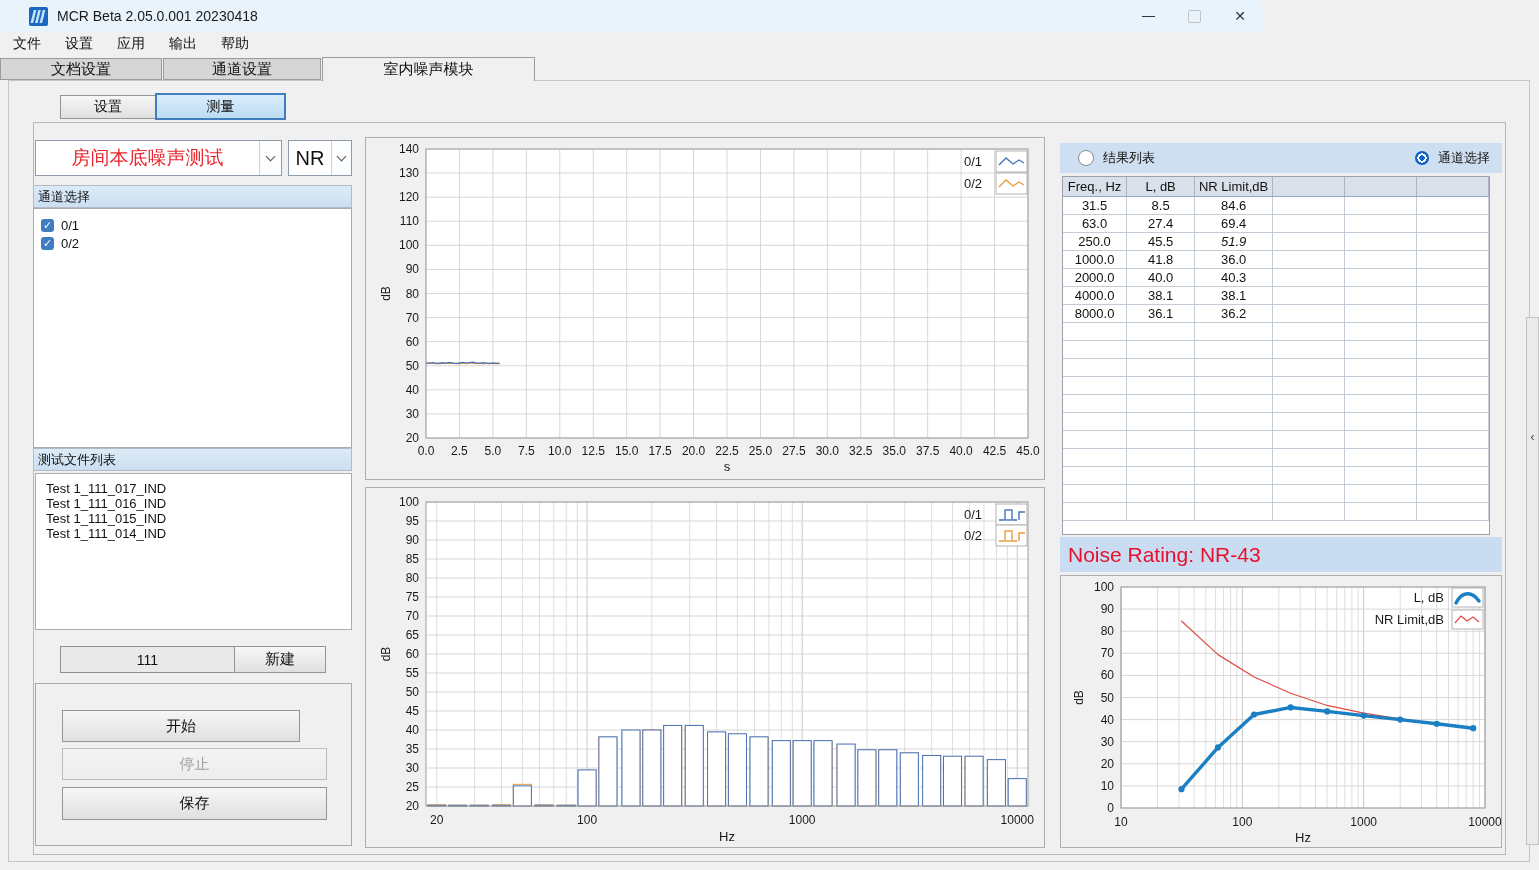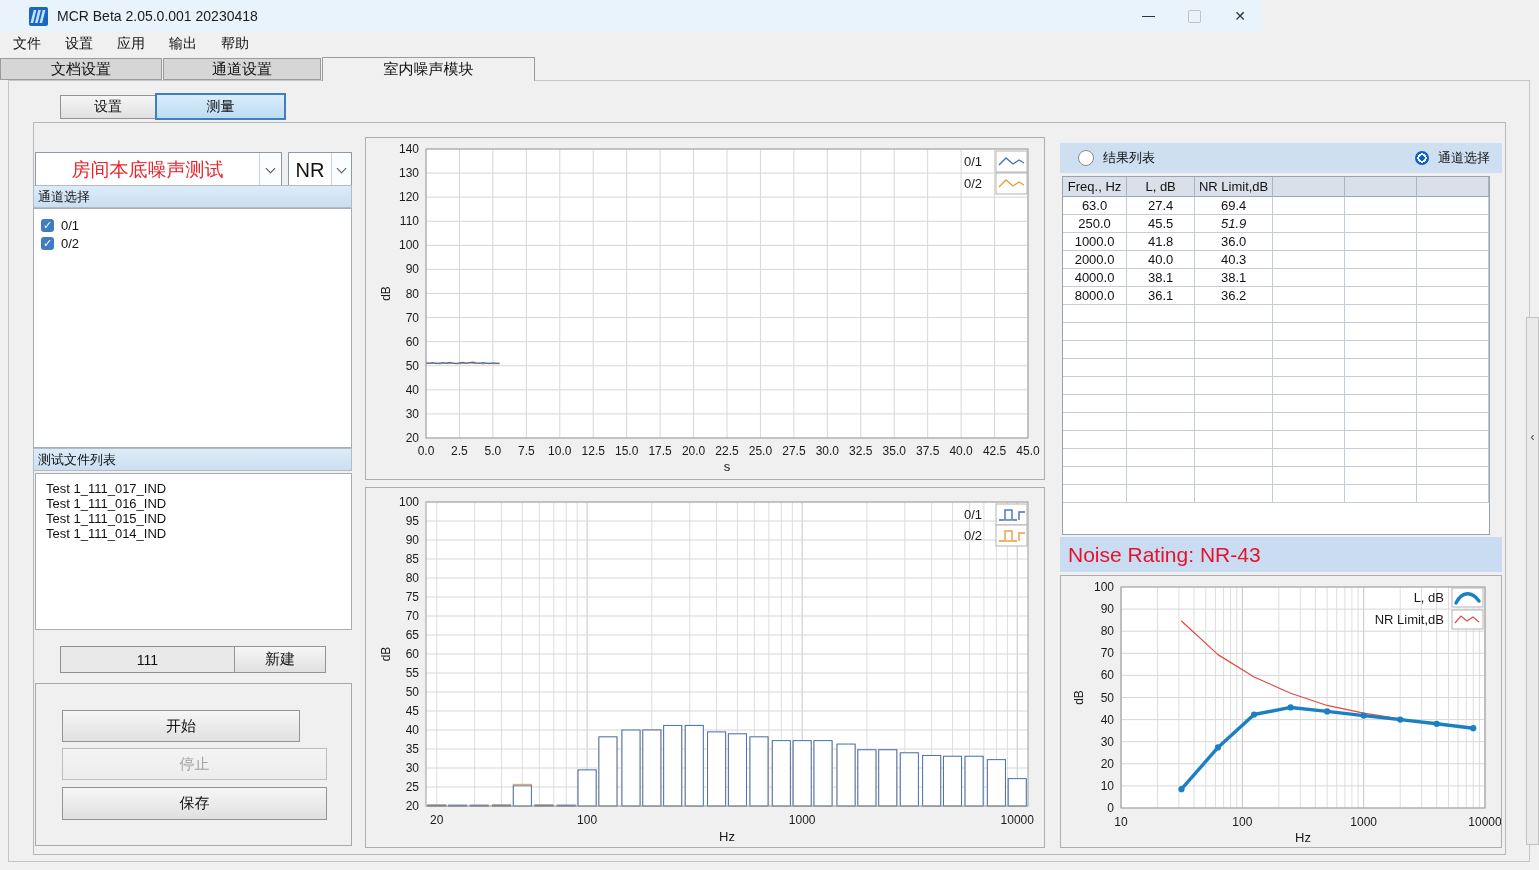--- a/index.html
+++ b/index.html
@@ -21,21 +21,21 @@
   .tab{top:58px;height:22px;background:#d6d6d6;border:1px solid #9b9b9b;display:flex;align-items:center;justify-content:center;font-size:15px;}
   .tab.active{top:57px;height:24px;background:#f0f0f0;border-bottom:none;z-index:3;}
   .outerpanel{left:8px;top:80px;width:1522px;height:782px;border:1px solid #c2c6cb;background:#f0f0f0;}
   .innerpanel{left:33px;top:122px;width:1473px;height:733px;border:1px solid #b8b8b8;}
   
   .btn{background:linear-gradient(#f6f6f6,#e0e0e0);border:1px solid #949494;display:flex;align-items:center;justify-content:center;font-size:15px;cursor:default;}
   .btn.disabled{color:#a3a3a3;background:linear-gradient(#f4f4f4,#ececec);border-color:#bdbdbd;}
   .subtab{font-size:14px;}
   .subtab.selected{background:linear-gradient(#dcedfb,#bcdcf3);border:2px solid #3f7fbf;}
   
-  .combo{background:#fff;border:1px solid #8f9aa8;display:flex;margin-top:12px;}
+  .combo{background:#fff;border:1px solid #8f9aa8;display:flex;}
   .combo .txt{flex:1;display:flex;align-items:center;justify-content:center;}
   .combo .arrowbox{width:21px;border-left:1px solid #c8d2e0;background:#fbfdff;display:flex;align-items:center;justify-content:center;}
   .chev{width:6px;height:6px;border-right:1.4px solid #555;border-bottom:1.4px solid #555;transform:rotate(45deg);margin-top:-3px;}
   .testname{color:#e8262d;font-family:"Liberation Serif",serif;font-size:19px;}
   .nrname{font-size:20px;}
   
   .sechdr{background:linear-gradient(#dcebf8,#cbdff1);border:1px solid #b3bcc6;font-size:13px;display:flex;align-items:center;padding-left:4px;}
   .listbox{background:#fff;border:1px solid #a7adb5;}
   .chanrow{display:flex;align-items:center;gap:7px;height:18px;padding-left:7px;font-size:13px;}
   .cbx{width:13px;height:13px;border-radius:3px;background:#3f7dc0;color:#fff;font-size:11px;line-height:13px;text-align:center;}
@@ -375,20 +375,28 @@
 <div class="abs rtable" style="left:1062px;top:176px;width:428px;height:359px;" id="results-table">
     <div class="trow thead">
       <div class="tcell" style="width: 64px; height: 19px;">Freq., Hz</div>
       <div class="tcell" style="width: 68px; height: 19px;">L, dB</div>
       <div class="tcell" style="width: 78px; height: 19px;">NR Limit,dB</div>
       <div class="tcell" style="width: 72px; height: 19px;"></div>
       <div class="tcell" style="width: 72px; height: 19px;"></div>
       <div class="tcell" style="width: 72px; height: 19px;"></div>
     </div>
     <div class="trow">
+      <div class="tcell" style="width: 64px; height: 17px;">31.5</div>
+      <div class="tcell" style="width: 68px; height: 17px;">8.5</div>
+      <div class="tcell" style="width: 78px; height: 17px;">84.6</div>
+      <div class="tcell" style="width: 72px; height: 17px;"></div>
+      <div class="tcell" style="width: 72px; height: 17px;"></div>
+      <div class="tcell" style="width: 72px; height: 17px;"></div>
+    </div>
+    <div class="trow">
       <div class="tcell" style="width: 64px; height: 17px;">63.0</div>
       <div class="tcell" style="width: 68px; height: 17px;">27.4</div>
       <div class="tcell" style="width: 78px; height: 17px;">69.4</div>
       <div class="tcell" style="width: 72px; height: 17px;"></div>
       <div class="tcell" style="width: 72px; height: 17px;"></div>
       <div class="tcell" style="width: 72px; height: 17px;"></div>
     </div>
     <div class="trow">
       <div class="tcell" style="width: 64px; height: 17px;">250.0</div>
       <div class="tcell" style="width: 68px; height: 17px;">45.5</div>

